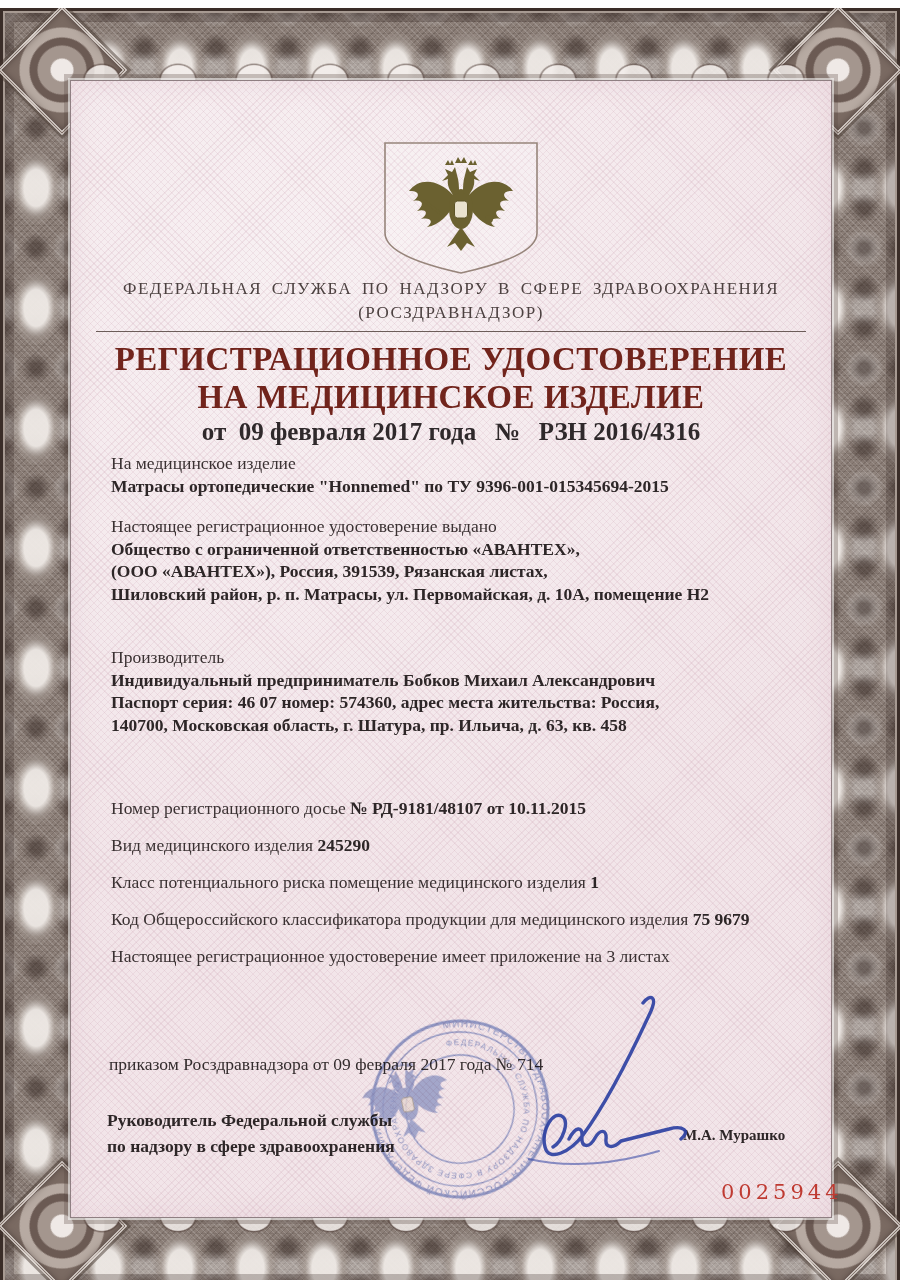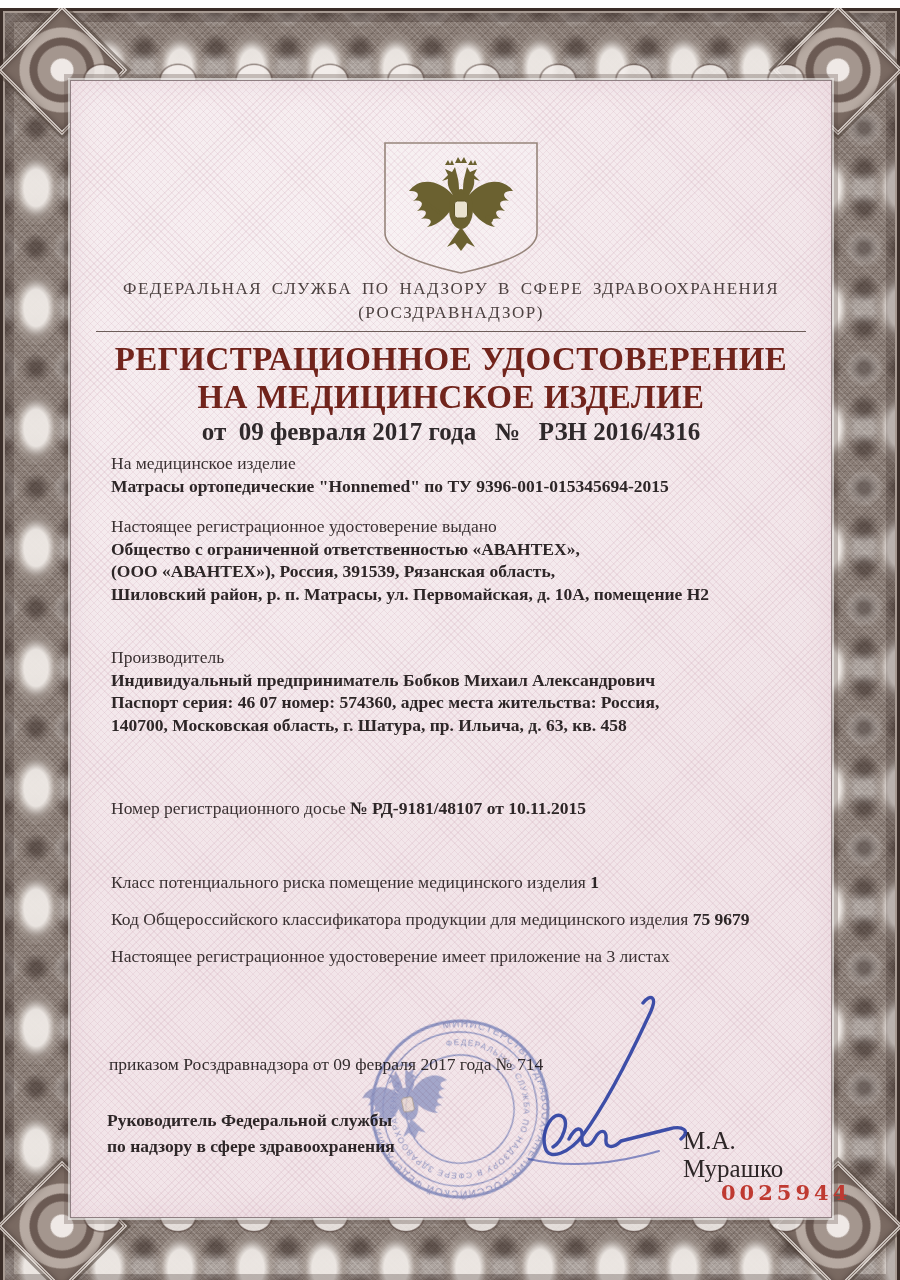--- a/index.html
+++ b/index.html
@@ -53,23 +53,23 @@
   .title-1{top:259px; font-size:34px; line-height:38px; letter-spacing:.5px;}
   .title-2{top:297px; font-size:34px; line-height:38px; letter-spacing:.5px;}
   .date-line{position:absolute; top:337px; left:0; right:0; text-align:center; white-space:pre;
     font-size:25px; font-weight:700; color:#2f292b;}
 
   .para{position:absolute; left:40px; right:20px; font-size:17.5px; line-height:22.5px; color:#3a3132;}
   .b{font-weight:700; color:#2d2627;}
 
   .order-block{position:absolute; top:970px; left:38px; right:40px; font-size:17.5px; line-height:27px; color:#332c2d;}
   .signer-title{position:absolute; top:1026px; left:36px; font-size:17.5px; line-height:26px; font-weight:700; color:#2d2627;}
-  .signer-name{position:absolute; top:1046px; left:612px; font-size:25px; font-weight:400; color:#2d2627;}
+  .signer-name{position:absolute; top:1046px; left:612px; font-size:15px; font-weight:700; color:#2d2627;}
   .serial{position:absolute; top:1099px; left:650px; font-family:"DejaVu Serif", serif;
-    font-size:21px; font-weight:700; letter-spacing:4px; color:var(--serial-red,#bf3a31);}
+    font-size:21px; font-weight:400; letter-spacing:4px; color:var(--serial-red,#bf3a31);}
 
   .stamp{position:absolute; left:289px; top:928px; width:200px; height:200px;
     opacity:.58; transform:rotate(-12deg); mix-blend-mode:multiply; filter:blur(.3px); z-index:4;}
   .stamp text{fill:var(--stamp-blue,#4c67b6); font-family:"Liberation Sans", sans-serif; letter-spacing:1.2px;}
   .signature{position:absolute; left:340px; top:908px; width:330px; height:210px; z-index:5;}
   .sig-stroke{fill:none; stroke:var(--signature-blue,#2e41a2); stroke-width:3.4; stroke-linecap:round; stroke-linejoin:round; opacity:.92;}
 
   .eagle-gold{fill:var(--eagle-olive,#6b6130);}
   .eagle-blue{fill:var(--stamp-blue,#4c67b6); opacity:.8;}
   .defs-hidden{position:absolute; width:0; height:0; overflow:hidden;}
@@ -123,37 +123,41 @@
     <div class="date-line">от  09 февраля 2017 года   №   РЗН 2016/4316</div>
 
     <div class="para" style="top:371px">
       <div>На медицинское изделие</div>
       <div class="b">Матрасы ортопедические "Honnemed" по ТУ 9396-001-015345694-2015</div>
     </div>
 
     <div class="para" style="top:434px">
       <div>Настоящее регистрационное удостоверение выдано</div>
       <div class="b">Общество с ограниченной ответственностью «АВАНТЕХ»,</div>
-      <div class="b">(ООО «АВАНТЕХ»), Россия, 391539, Рязанская область,</div>
+      <div class="b">(ООО «АВАНТЕХ»), Россия, 391539, Рязанская листах,</div>
       <div class="b">Шиловский район, р. п. Матрасы, ул. Первомайская, д. 10А, помещение Н2</div>
     </div>
 
     <div class="para" style="top:565px">
       <div>Производитель</div>
       <div class="b">Индивидуальный предприниматель Бобков Михаил Александрович</div>
       <div class="b">Паспорт серия: 46 07 номер: 574360, адрес места жительства: Россия,</div>
       <div class="b">140700, Московская область, г. Шатура, пр. Ильича, д. 63, кв. 458</div>
     </div>
 
 
     <div class="para" style="top:716px">
       <span>Номер регистрационного досье</span>
       <span class="b">№ РД-9181/48107 от 10.11.2015</span>
     </div>
 
+    <div class="para" style="top:753px">
+      <span>Вид медицинского изделия</span>
+      <span class="b">245290</span>
+    </div>
 
     <div class="para" style="top:790px">
       <span>Класс потенциального риска помещение медицинского изделия</span>
       <span class="b">1</span>
     </div>
 
     <div class="para" style="top:827px">
       <span>Код Общероссийского классификатора продукции для медицинского изделия</span>
       <span class="b">75 9679</span>
     </div>

